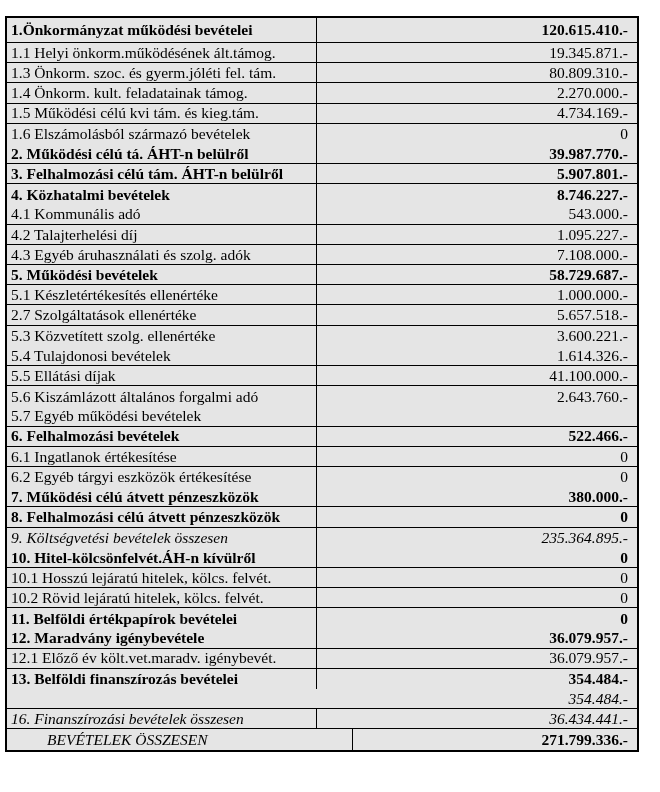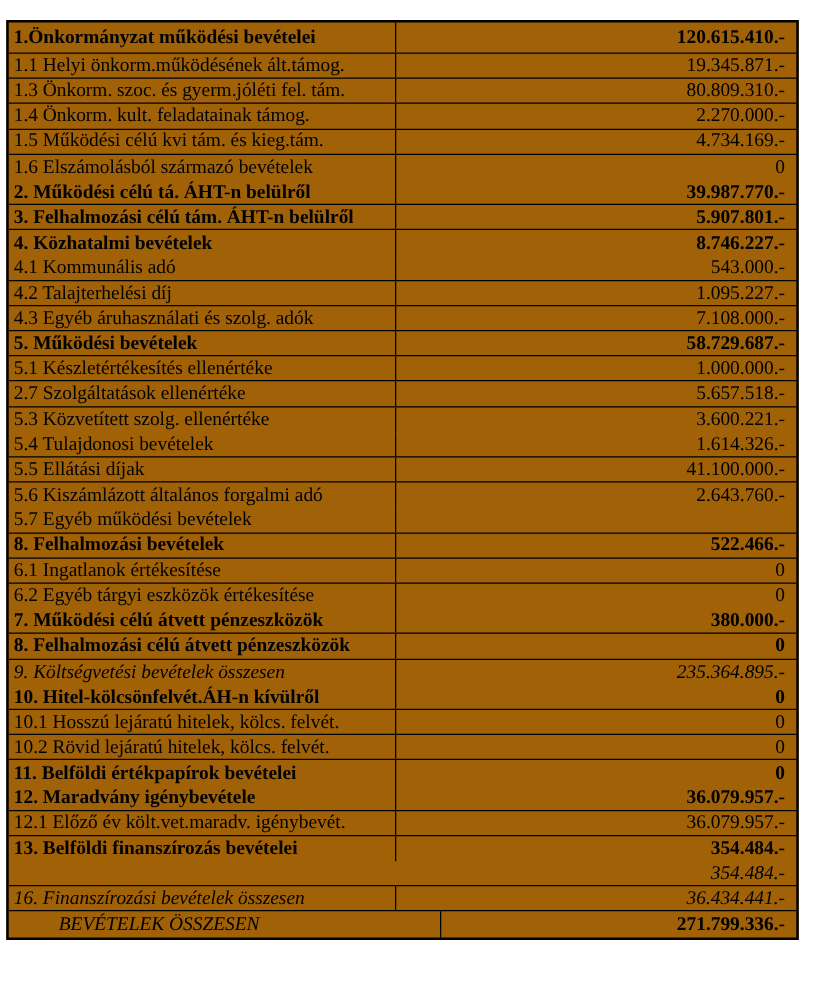--- a/index.html
+++ b/index.html
@@ -16,21 +16,21 @@
     font-family: "Liberation Serif", serif;
     color: #000000;
   }
   .budget-table {
     position: absolute;
     left: 5px;
     top: 16px;
     width: 634px;
     border: 2px solid #000000;
     box-sizing: border-box;
-    background: #a16207;
+    background: #e5e5e5;
   }
   .row {
     display: flex;
     height: 20.2px;
     box-sizing: border-box;
     border-bottom: 1.5px solid #000000;
     align-items: center;
   }
   .row:first-child { height: 25px; }
   .row:last-child { border-bottom: none; padding-left: 36px; }
@@ -139,21 +139,21 @@
         <div class="cell value regular">41.100.000.-</div>
       </div>
       <div class="row nb">
         <div class="cell label regular">5.6 Kiszámlázott általános forgalmi adó</div>
         <div class="cell value regular">2.643.760.-</div>
       </div>
       <div class="row">
         <div class="cell label regular">5.7 Egyéb működési bevételek</div>
       </div>
       <div class="row">
-        <div class="cell label bold">8. Felhalmozási bevételek</div>
+        <div class="cell label bold">6. Felhalmozási bevételek</div>
         <div class="cell value bold">522.466.-</div>
       </div>
       <div class="row">
         <div class="cell label regular">6.1 Ingatlanok értékesítése</div>
         <div class="cell value regular">0</div>
       </div>
       <div class="row nb">
         <div class="cell label regular">6.2 Egyéb tárgyi eszközök értékesítése</div>
         <div class="cell value regular">0</div>
       </div>

